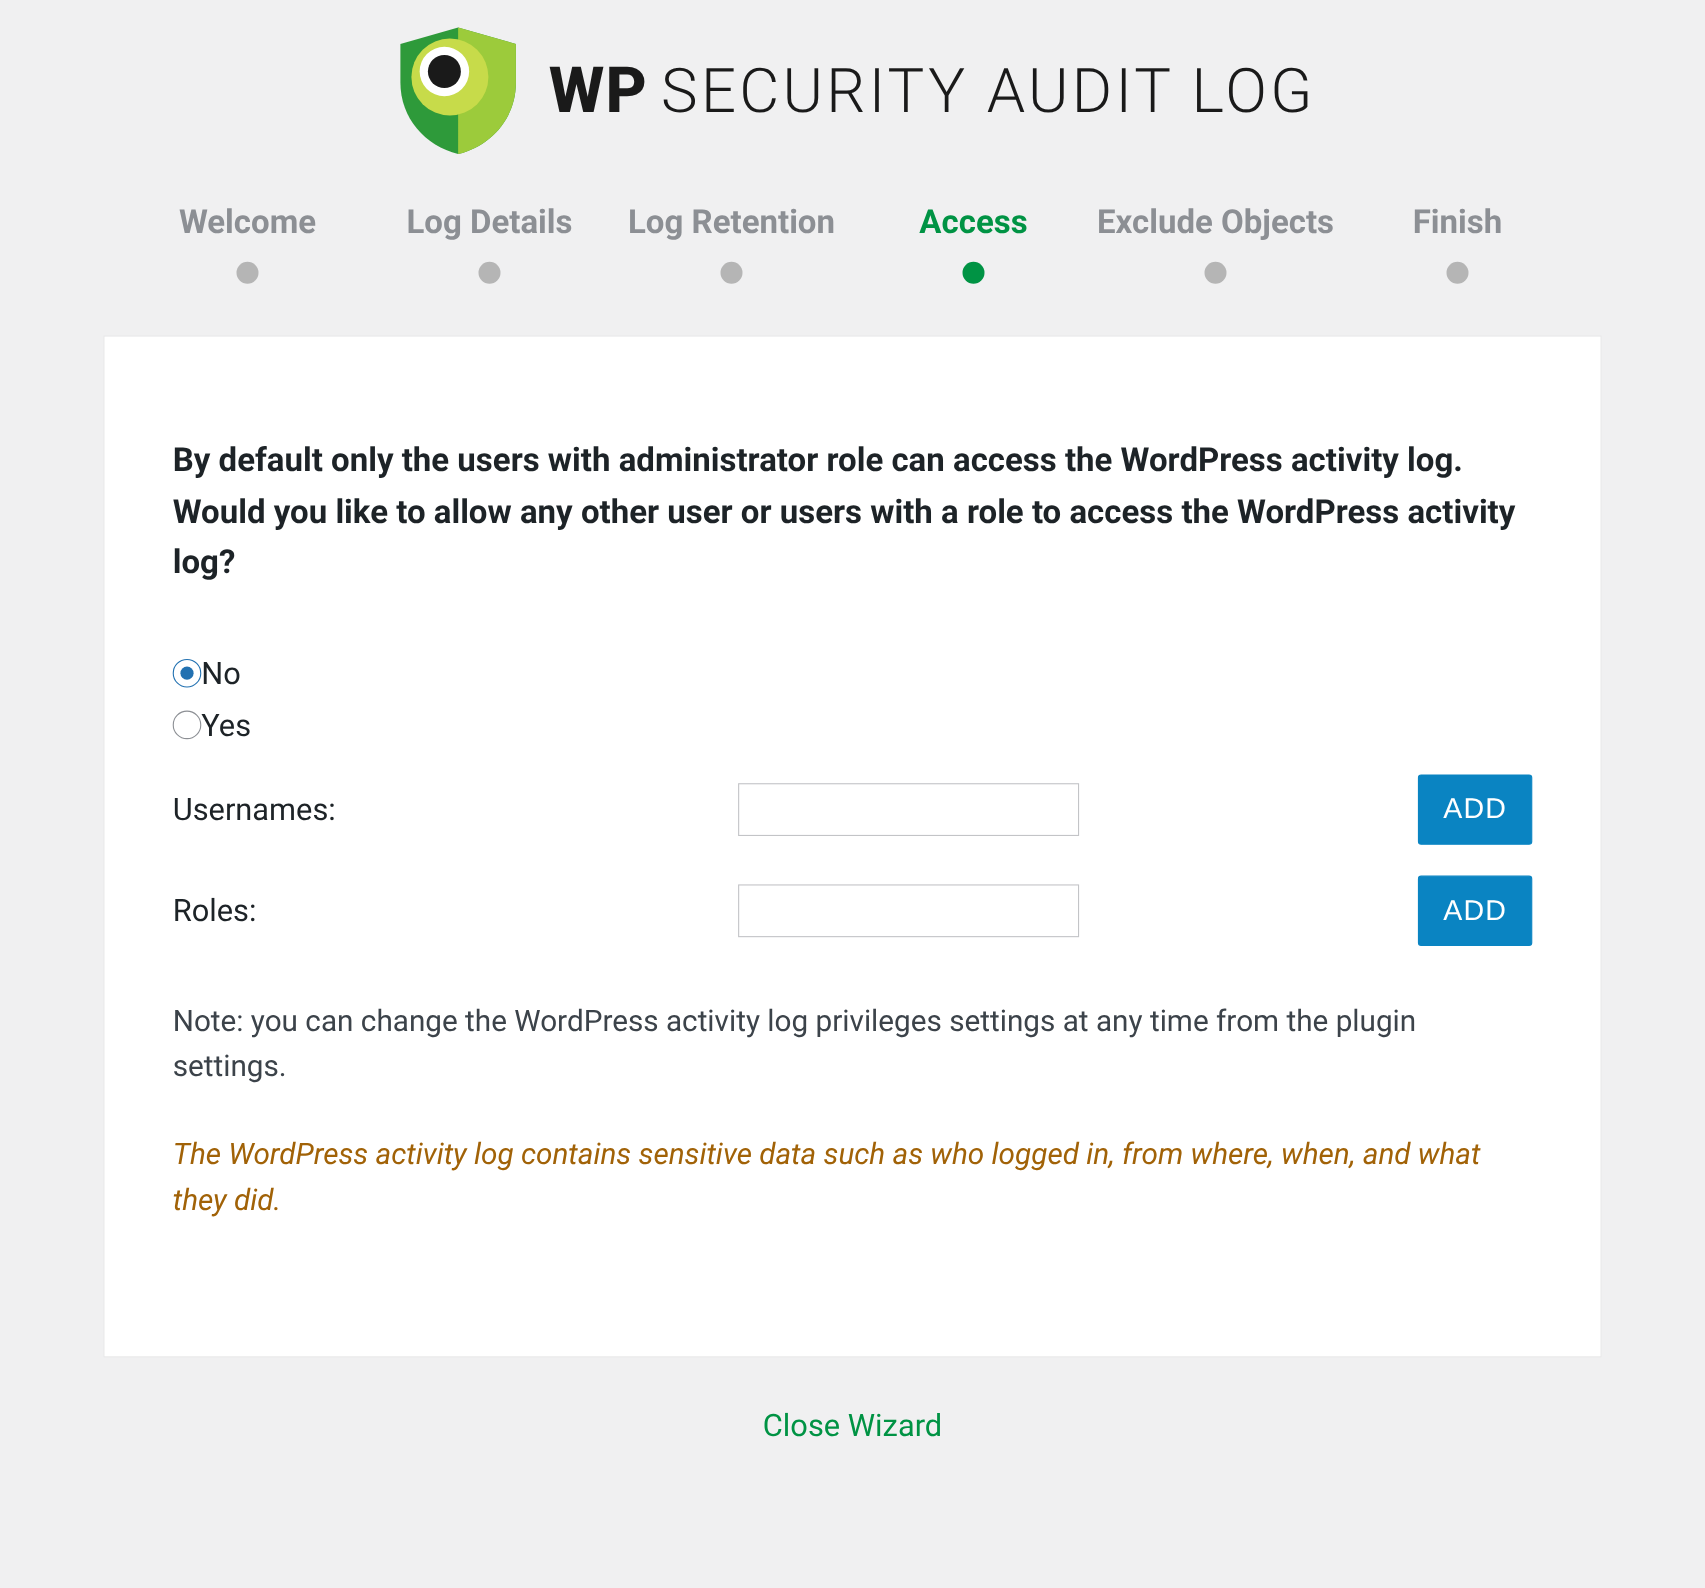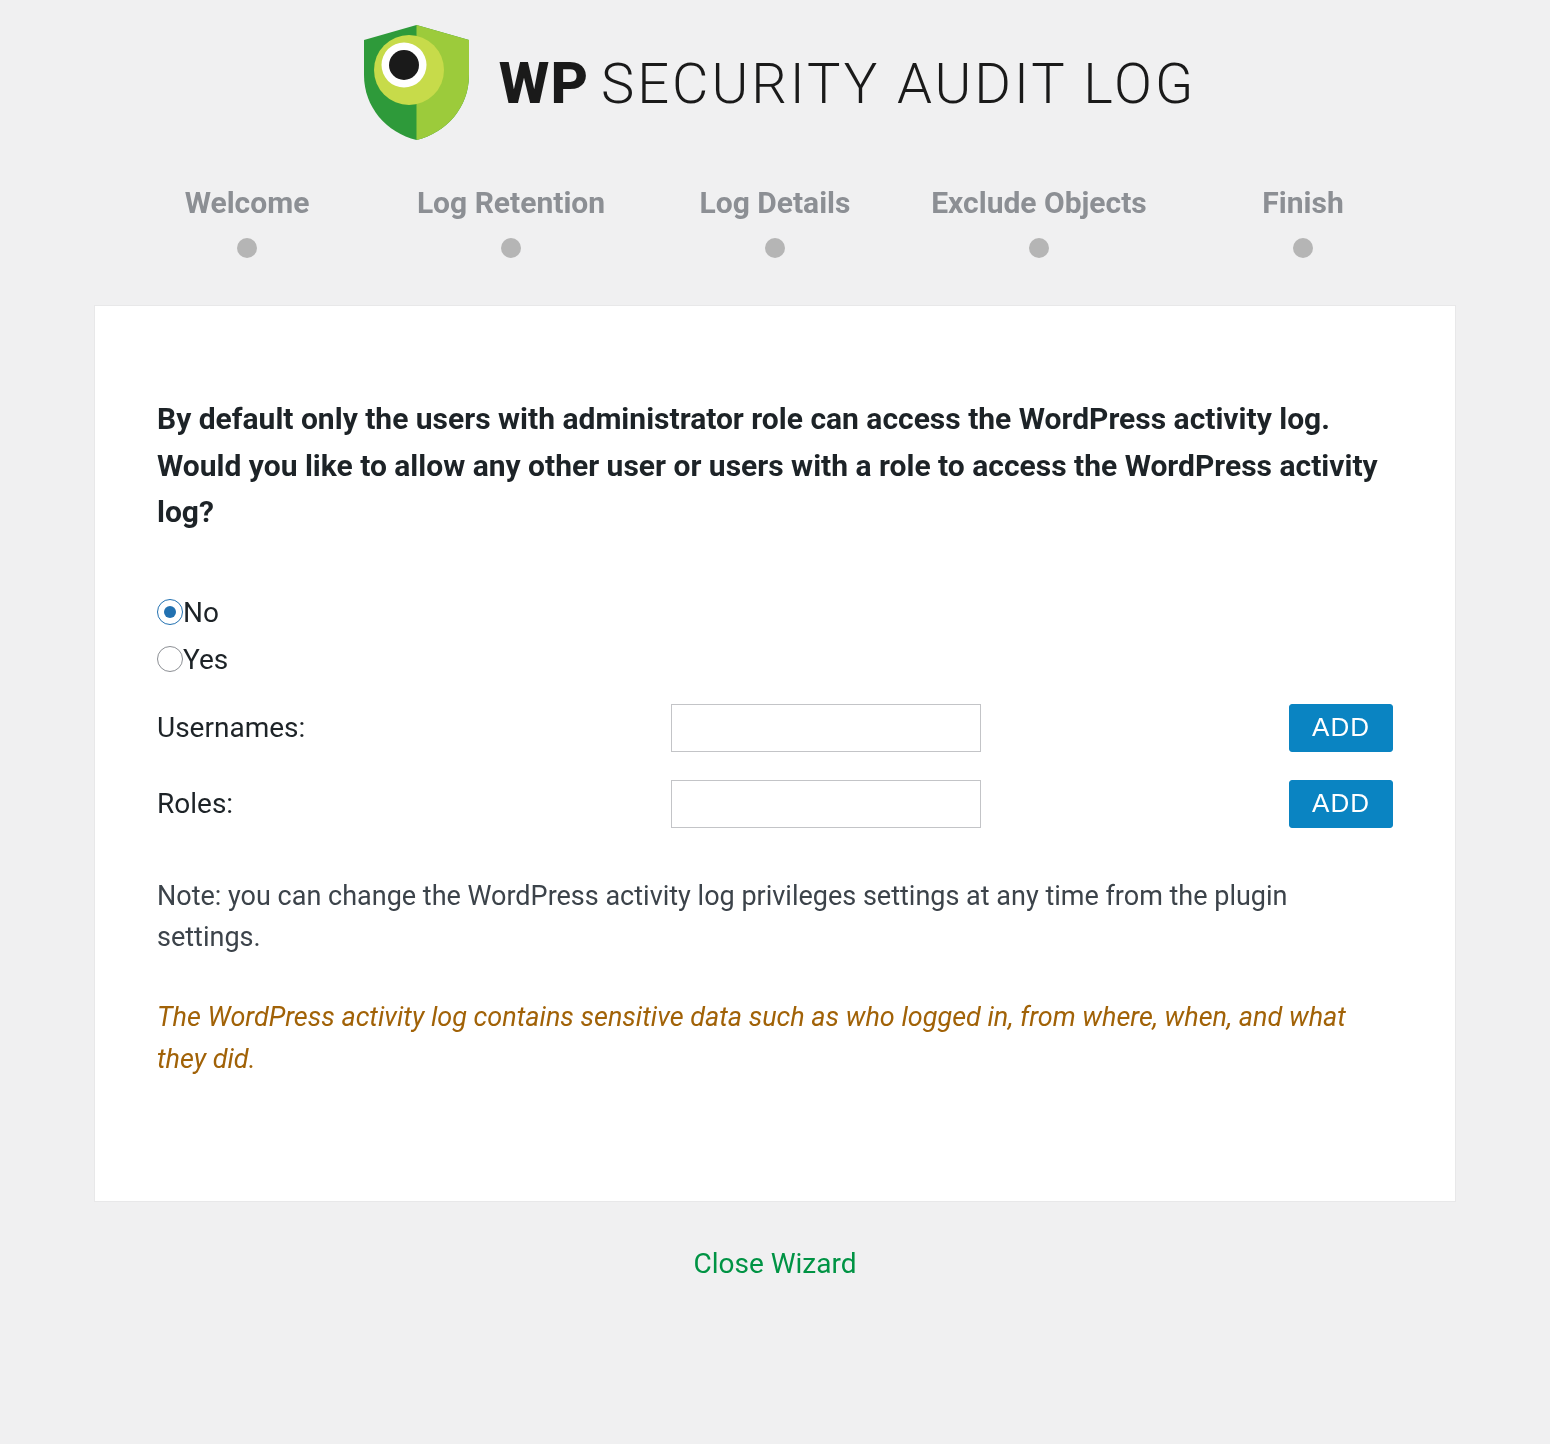--- a/index.html
+++ b/index.html
@@ -113,21 +113,21 @@
   }
   .text-input {
     width: 310px;
     height: 48px;
     border: 1px solid #c3c4c7;
     font-size: 20px;
     padding: 0 12px;
     background: #fff;
   }
   .add-btn {
-    height: 48px;
+    height: 64px;
     padding: 0 22px;
     background: #0a84c2;
     border: 1px solid #0a84c2;
     color: #fff;
     font-size: 26px;
     letter-spacing: 1px;
     cursor: pointer;
     border-radius: 3px;
   }
 
@@ -192,25 +192,29 @@
       <span class="logo-text-rest">SECURITY AUDIT LOG</span>
     </div>
   </div>
 
   <div class="steps">
     <div class="step">
       <div class="step-label">Welcome</div>
       <div class="step-dot"></div>
     </div>
     <div class="step">
+      <div class="step-label">Log Details</div>
+      <div class="step-dot"></div>
+    </div>
+    <div class="step">
       <div class="step-label">Log Retention</div>
       <div class="step-dot"></div>
     </div>
-    <div class="step">
-      <div class="step-label">Log Details</div>
+    <div class="step active">
+      <div class="step-label">Access</div>
       <div class="step-dot"></div>
     </div>
     <div class="step">
       <div class="step-label">Exclude Objects</div>
       <div class="step-dot"></div>
     </div>
     <div class="step">
       <div class="step-label">Finish</div>
       <div class="step-dot"></div>
     </div>

